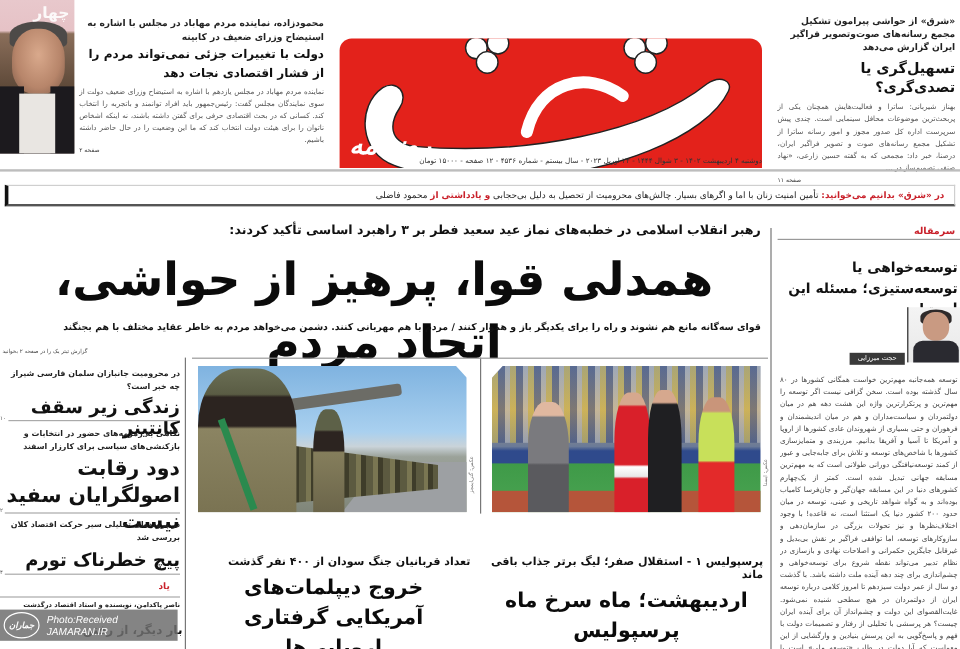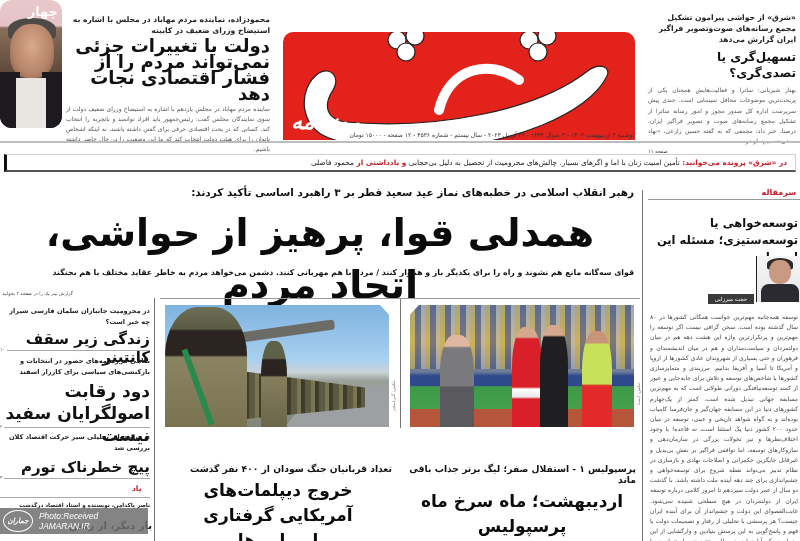--- a/index.html
+++ b/index.html
@@ -2,31 +2,31 @@
 <html><head>
   <meta charset="utf-8">
   <style>
     * { box-sizing: border-box; margin: 0; padding: 0; }
     html, body { width: 800px; height: 541px; overflow: hidden; background: #fff; }
     body { position: relative; font-family: "DejaVu Sans", sans-serif; color: #111; direction: rtl; }
 
     .abs { position: absolute; }
 
     
-    .tl-photo { left: 0; top: 0; width: 62px; height: 128px; background: linear-gradient(180deg,#e8c8cc 0%,#e6c2c6 20%,#8a6e5a 22%,#5a4636 60%,#2a2020 100%); overflow: hidden; border-radius: 12px; }
+    .tl-photo { left: 0; top: 0; width: 62px; height: 128px; background: linear-gradient(180deg,#e8c8cc 0%,#e6c2c6 20%,#8a6e5a 22%,#5a4636 60%,#2a2020 100%); overflow: hidden; }
     .tl-photo .face { position: absolute; left: 10px; top: 24px; width: 44px; height: 54px; border-radius: 45% 45% 40% 40%; background: radial-gradient(ellipse at 50% 40%, #d9a98c 0%, #b7856a 60%, #7d5a48 100%); }
     .tl-photo .hair { position: absolute; left: 8px; top: 18px; width: 48px; height: 22px; border-radius: 50% 50% 20% 20%; background: #4d4a48; }
     .tl-photo .shirt { position: absolute; left: 16px; top: 78px; width: 30px; height: 50px; background: #e9e6e2; }
     .tl-photo .jacket-l { position: absolute; left: 0; top: 72px; width: 20px; height: 56px; background: #1c1a1e; }
     .tl-photo .jacket-r { position: absolute; right: 0; top: 72px; width: 20px; height: 56px; background: #1c1a1e; }
     .tl-photo .tag { position: absolute; right: 4px; top: 4px; color: #fff; font-weight: bold; font-size: 13px; font-family: "DejaVu Sans", sans-serif; opacity: .9; }
 
     .tl-story { left: 66px; top: 14px; width: 204px; height: 122px; text-align: right; }
     .kicker-sm { font-size: 7.6px; font-weight: bold; line-height: 11px; color: #222; }
-    .head-md { font-size: 18px; font-weight: bold; line-height: 16px; color: #111; margin-top: 2px; }
+    .head-md { font-size: 10px; font-weight: bold; line-height: 16px; color: #111; margin-top: 2px; }
     .body-sm { font-size: 6px; line-height: 10px; color: #555; margin-top: 2px; text-align: justify; }
     .page-ref { font-size: 5px; color: #333; margin-top: 1px; text-align: left; }
 
     
     .masthead { left: 283px; top: 20px; width: 352px; height: 120px; }
     .mast-red { position: absolute; left: 0; top: 12px; width: 352px; height: 108px; background: #e3221b; border-radius: 10px 10px 0 0; overflow: hidden; }
     .mast-logo { position: absolute; left: 6px; top: -14px; width: 330px; height: 140px; }
     .mast-sub { position: absolute; left: 8px; bottom: 6px; color: #fff; font-size: 22px; font-weight: bold; font-style: italic; font-family: "DejaVu Serif", serif; }
     .mast-dateline { left: 283px; top: 131px; width: 352px; height: 10px; font-size: 6px; color: #333; text-align: right; white-space: nowrap; overflow: hidden; }
 
@@ -135,21 +135,21 @@
 <div class="abs tr-story">
   <div class="kicker-sm">«شرق» از حواشی پیرامون تشکیل مجمع رسانه‌های صوت‌وتصویر فراگیر ایران گزارش می‌دهد</div>
   <div class="head-md">تسهیل‌گری یا تصدی‌گری؟</div>
   <div class="body-sm">بهناز شیربانی: ساترا و فعالیت‌هایش همچنان یکی از پربحث‌ترین موضوعات محافل سینمایی است. چندی پیش سرپرست اداره کل صدور مجوز و امور رسانه ساترا از تشکیل مجمع رسانه‌های صوت و تصویر فراگیر ایران، درصنا، خبر داد: مجمعی که به گفته حسین زارعی، «نهاد صنفی تصمیم‌ساز در ...</div>
   <div class="page-ref">صفحه ۱۱</div>
 </div>
 
 <div class="abs rule-top"></div>
 
 <div class="abs ticker">
-  <span class="red">در «شرق» پرونده می‌خوانید:</span>
+  <span class="red">در «شرق» بدانیم می‌خوانید:</span>
   <span>&nbsp;</span>
   <span class="dark">تأمین امنیت زنان با اما و اگرهای بسیار. چالش‌های محرومیت از تحصیل به دلیل بی‌حجابی</span>
   <span>&nbsp;</span>
   <span class="red">و یادداشتی از</span>
   <span>&nbsp;</span>
   <span class="dark">محمود فاضلی</span>
 </div>
 
 <div class="abs main-kicker">رهبر انقلاب اسلامی در خطبه‌های نماز عید سعید فطر بر ۳ راهبرد اساسی تأکید کردند:</div>
 <div class="abs main-head">همدلی قوا، پرهیز از حواشی، اتحاد مردم</div>

